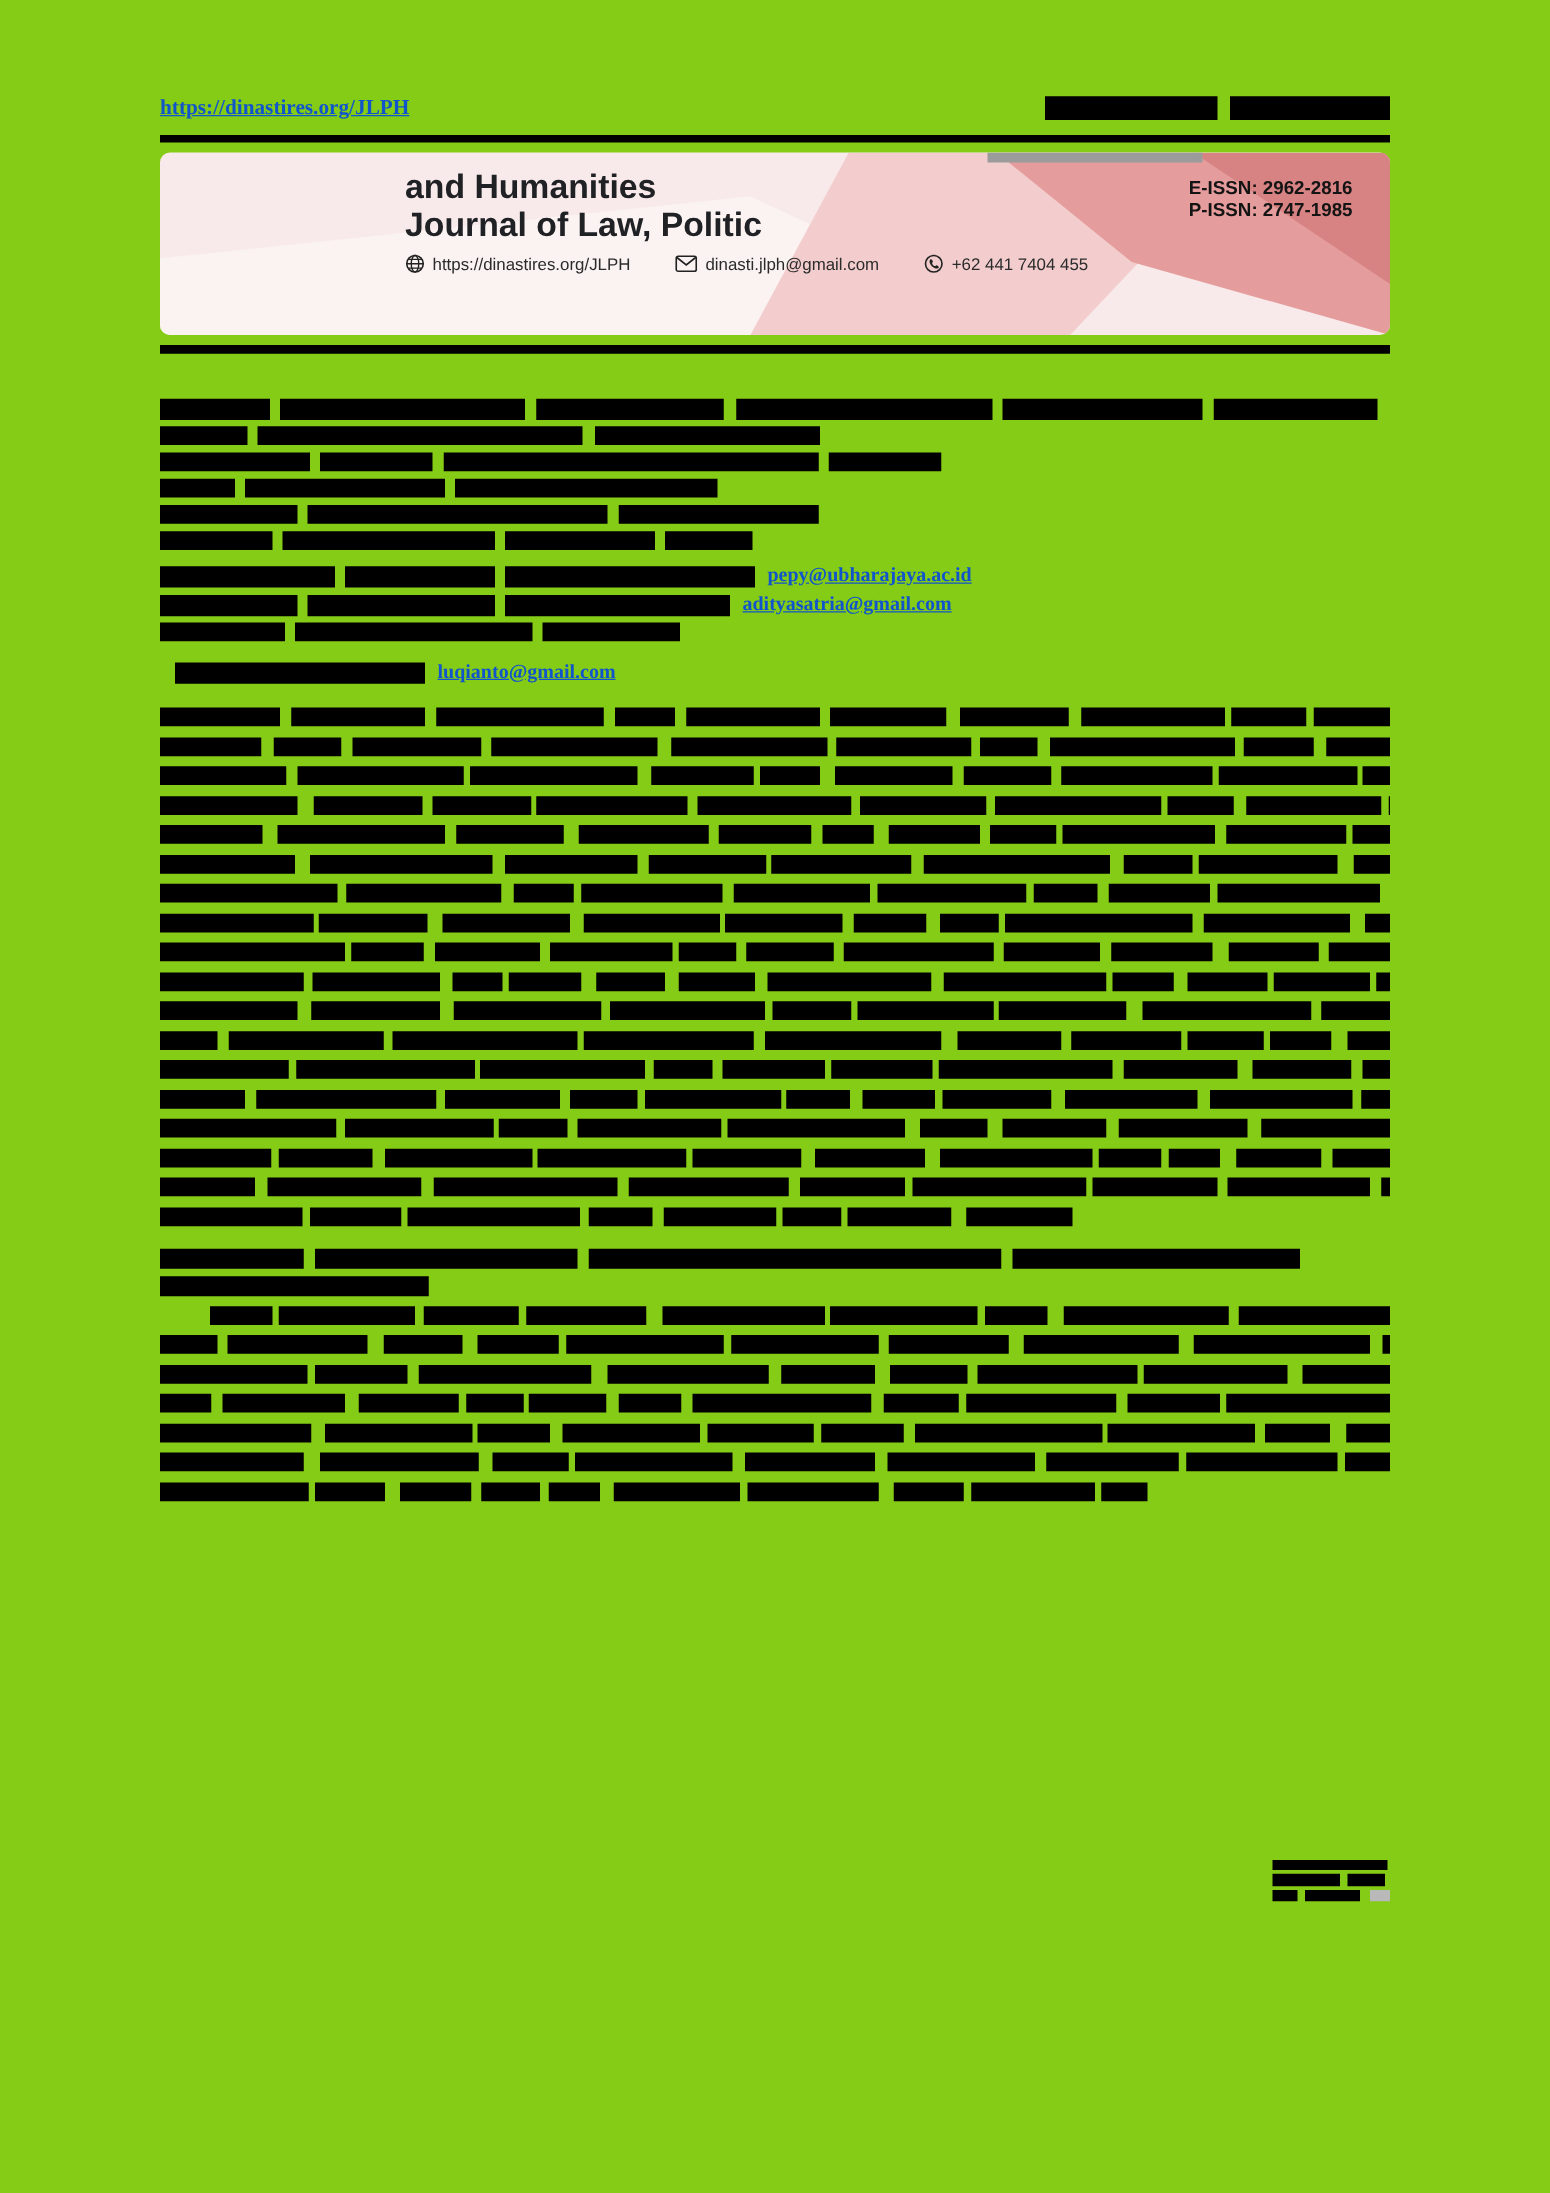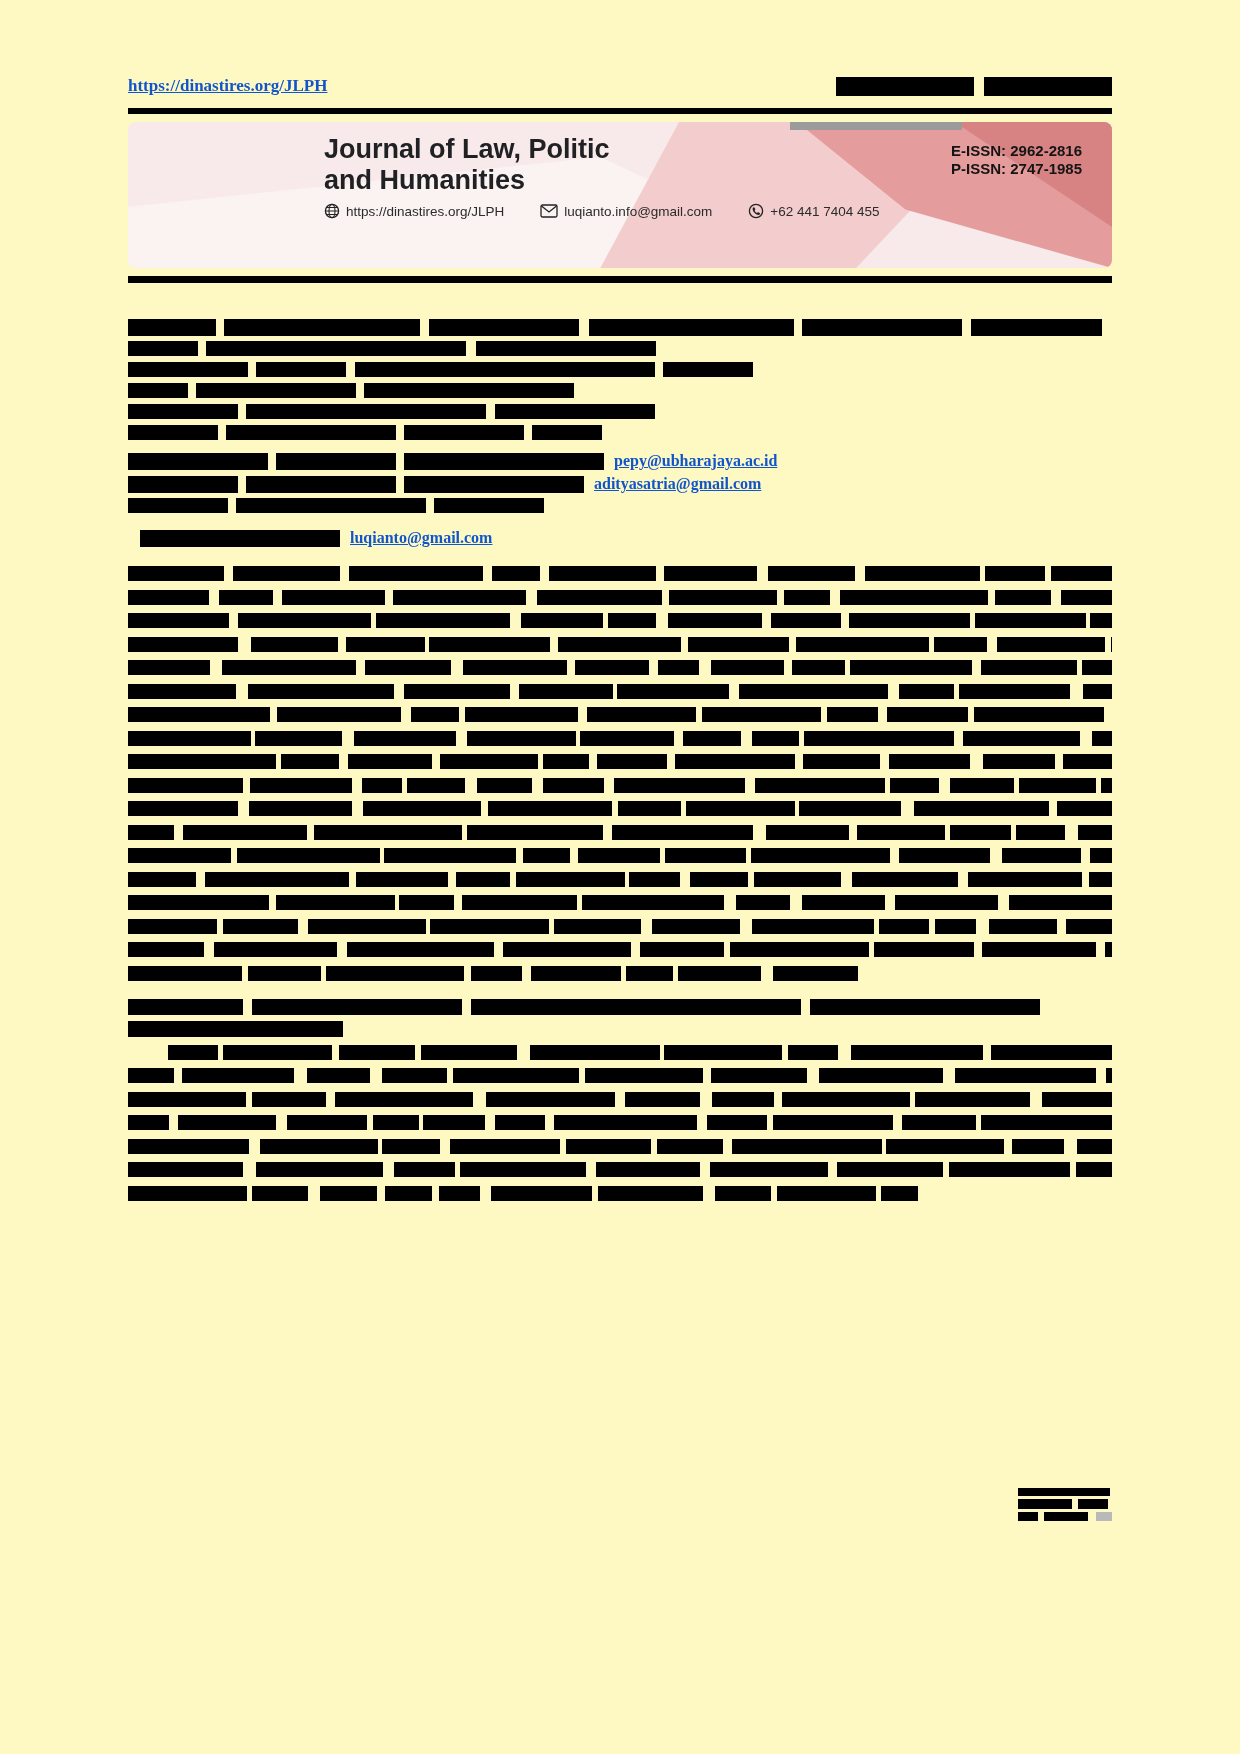--- a/index.html
+++ b/index.html
@@ -1,16 +1,16 @@
 <!DOCTYPE html>
 <html><head>
 <meta charset="utf-8">
 <style>
   html,body{margin:0;padding:0;background:#888;}
-  .page{position:relative;width:1240px;height:1754px;margin:0 auto;background:#fef9c3;
+  .page{position:relative;width:1240px;height:1754px;margin:0 auto;background:#84cc16;
         font-family:"Liberation Serif",serif;overflow:hidden;}
   .content{position:absolute;left:128px;top:0;width:984px;}
 
   
   .topbar{display:flex;justify-content:space-between;align-items:flex-end;padding-top:76px;}
   .toplink{font-weight:bold;font-size:17px;color:#1155cc;text-decoration:underline;}
   .hr{background:#000;height:6px;margin-top:12px;}
   .hr2{height:7px;margin-top:4px;}
 
   
@@ -78,37 +78,37 @@
 
     <div class="banner">
       <div class="deco deco-d"></div>
       <div class="deco deco-a"></div>
       <div class="deco deco-b"></div>
       <div class="deco deco-c"></div>
       <div class="graybar"></div>
 
 
       <div class="jblock">
+        <div class="jname">and Humanities</div>
         <div class="jname">Journal of Law, Politic</div>
-        <div class="jname">and Humanities</div>
         <div class="contact">
           <span class="citem">
             <svg width="16" height="16" viewBox="0 0 16 16">
               <circle cx="8" cy="8" r="6.6" fill="none" stroke="#222" stroke-width="1.3"></circle>
               <ellipse cx="8" cy="8" rx="3" ry="6.6" fill="none" stroke="#222" stroke-width="1.1"></ellipse>
               <path d="M1.6 8 H14.4 M2.6 4.5 H13.4 M2.6 11.5 H13.4" stroke="#222" stroke-width="1.1"></path>
             </svg>
             <span>https://dinastires.org/JLPH</span>
           </span>
           <span class="citem">
             <svg width="18" height="14" viewBox="0 0 18 14">
               <rect x="1" y="1" width="16" height="12" rx="1.5" fill="none" stroke="#222" stroke-width="1.3"></rect>
               <path d="M1.5 2 L9 8 L16.5 2" fill="none" stroke="#222" stroke-width="1.3"></path>
             </svg>
-            <span>luqianto.info@gmail.com</span>
+            <span>dinasti.jlph@gmail.com</span>
           </span>
           <span class="citem">
             <svg width="16" height="16" viewBox="0 0 16 16">
               <circle cx="8" cy="8" r="6.6" fill="none" stroke="#222" stroke-width="1.3"></circle>
               <path d="M5.2 4.6 C5.6 4.2 6.4 4.3 6.7 4.9 L7.2 5.8 C7.4 6.2 7.2 6.7 6.9 7 C6.6 7.3 6.6 7.8 6.9 8.3 C7.3 8.9 7.8 9.4 8.4 9.7 C8.9 9.9 9.3 9.9 9.6 9.6 C9.9 9.3 10.4 9.1 10.8 9.4 L11.6 9.9 C12.2 10.3 12.2 11 11.7 11.4 C10.9 12.1 9.7 12 8.6 11.4 C7 10.5 5.8 9.3 5 7.7 C4.5 6.6 4.5 5.3 5.2 4.6 Z" fill="#222"></path>
             </svg>
             <span>+62 441 7404 455</span>
           </span>
         </div>
       </div>

